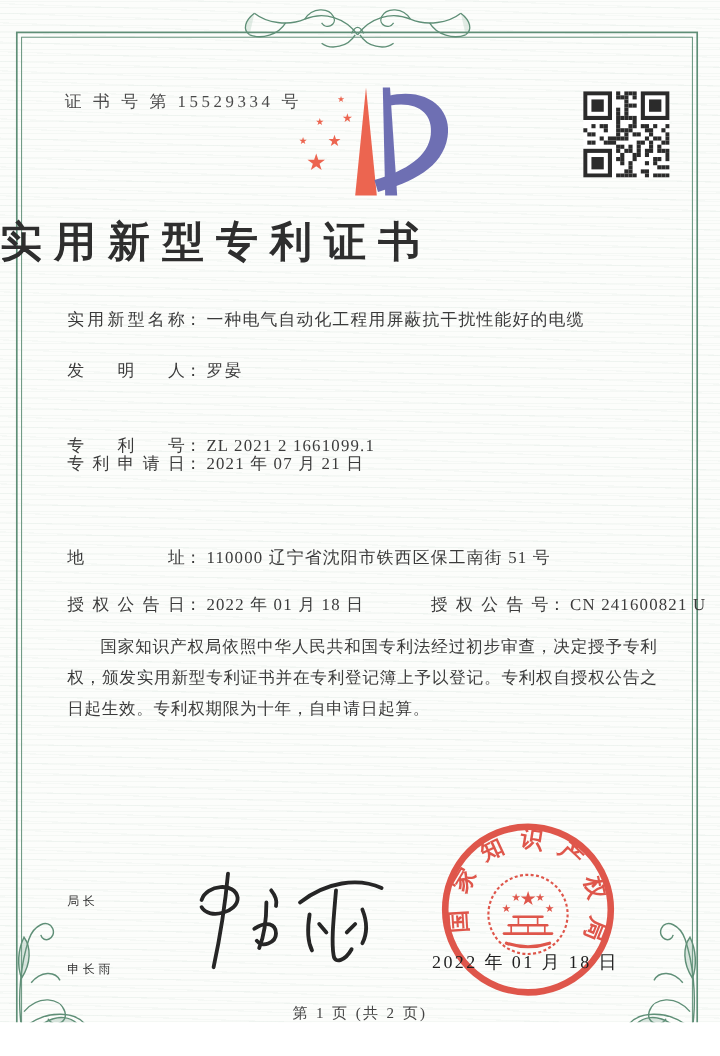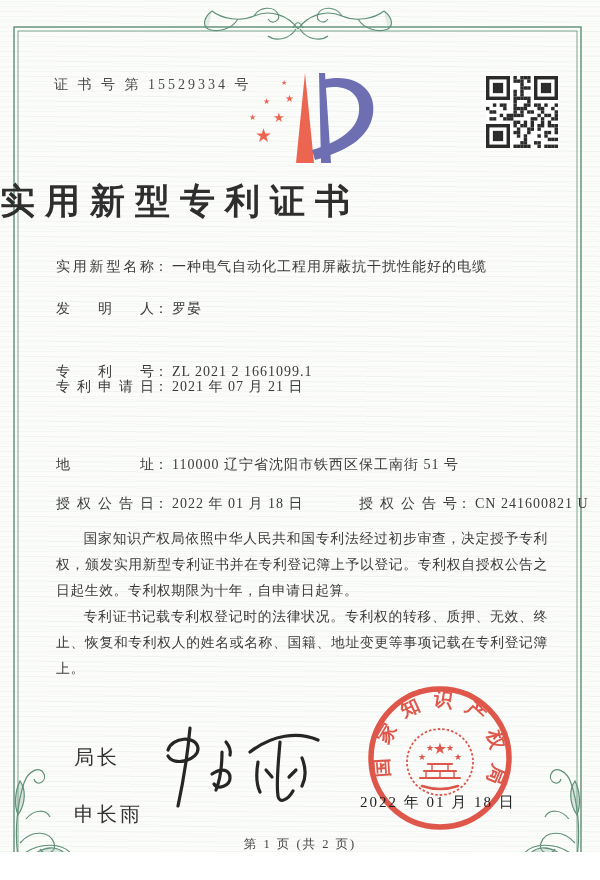--- a/index.html
+++ b/index.html
@@ -17,21 +17,21 @@
   .title{left:0;right:0;top:178px;text-align:left;font-size:35px;letter-spacing:10px;
          font-weight:700;color:#2e2e2e;}
   .frow{left:56px;font-size:14px;color:#3b3b3b;white-space:nowrap;}
   .flabel{display:inline-block;width:98px;text-align:justify;text-align-last:justify;vertical-align:bottom;}
   .fcolon{display:inline-block;margin-right:4px;}
   .fvalue{letter-spacing:1px;}
   .grant2{margin-left:52px;}
   .paras{left:56px;top:526px;width:492px;}
   .paras p{margin:0;font-size:13.8px;line-height:1.88;letter-spacing:0.6px;
            text-indent:2em;color:#3b3b3b;text-align:justify;}
-  .signoff{left:74px;font-size:20px;letter-spacing:3px;color:#333;}
+  .signoff{left:56px;font-size:10px;letter-spacing:3px;color:#333;}
   .seal-date{left:360px;top:793px;font-size:15px;letter-spacing:2px;color:#1f1f1f;z-index:6;}
   .footer{left:0;right:0;top:836px;text-align:center;font-size:12.5px;letter-spacing:2px;color:#444;}
   svg{display:block;}
   #seal-svg{opacity:.93;z-index:5;}
   #sig-svg{z-index:4;}
 </style>
 </head>
 <body>
 
 <div id="page">
@@ -249,21 +249,20 @@
   </div>
   <div class="abs frow" style="top:495px;">
     <span class="flabel">授权公告日</span><span class="fcolon">：</span><span class="fvalue">2022 年 01 月 18 日</span>
     <span class="grant2">
       <span class="flabel">授权公告号</span><span class="fcolon">：</span><span class="fvalue">CN 241600821 U</span>
     </span>
   </div>
 
   <div class="abs paras">
     <p>国家知识产权局依照中华人民共和国专利法经过初步审查，决定授予专利权，颁发实用新型专利证书并在专利登记簿上予以登记。专利权自授权公告之日起生效。专利权期限为十年，自申请日起算。</p>
-    <p>专利证书记载专利权登记时的法律状况。专利权的转移、质押、无效、终止、恢复和专利权人的姓名或名称、国籍、地址变更等事项记载在专利登记簿上。</p>
   </div>
 
   <div class="abs signoff" style="top:744px;">局长</div>
   <div class="abs signoff" style="top:777px;margin-top:24px;">申长雨</div>
 
   <svg class="abs" id="sig-svg" width="200" height="95" viewBox="0 0 200 95" style="left:138px;top:722px;">
     <g stroke="#262626" stroke-width="3.2" fill="none" stroke-linecap="round" stroke-linejoin="round">
       <path d="M52,6 C50,28 46,56 40,84"></path>
       <path d="M30,28 C34,15 58,13 60,26 C61,38 36,45 30,34"></path>
       <path d="M84,30 C84,44 82,58 78,68"></path>

